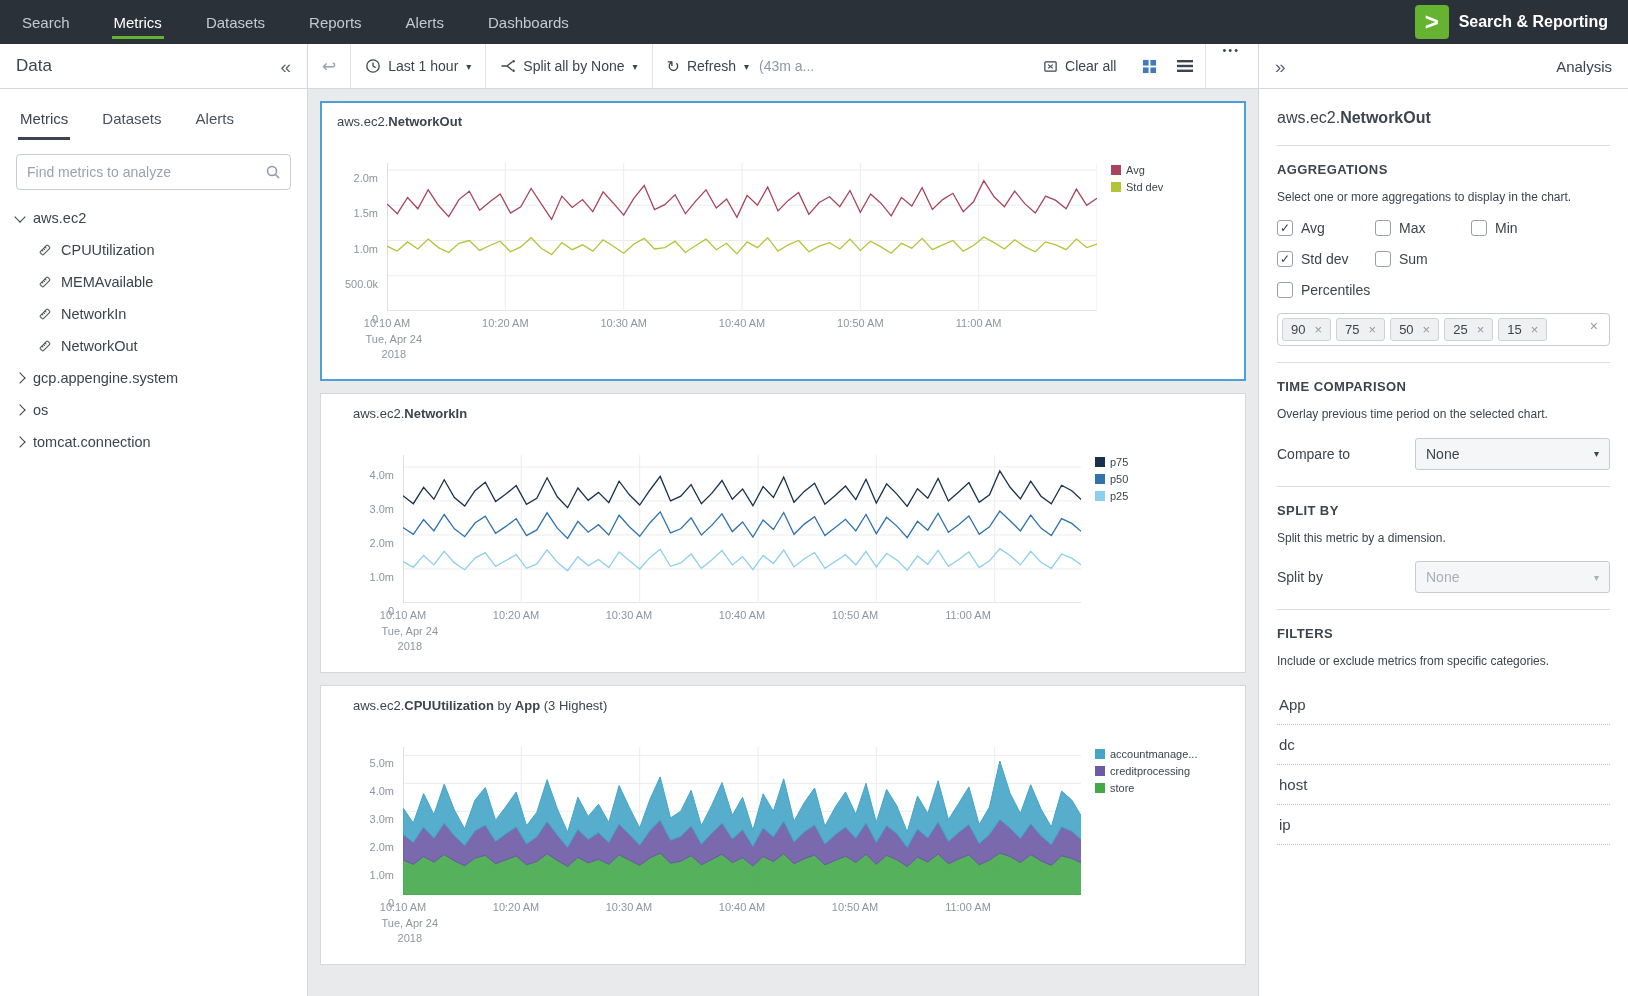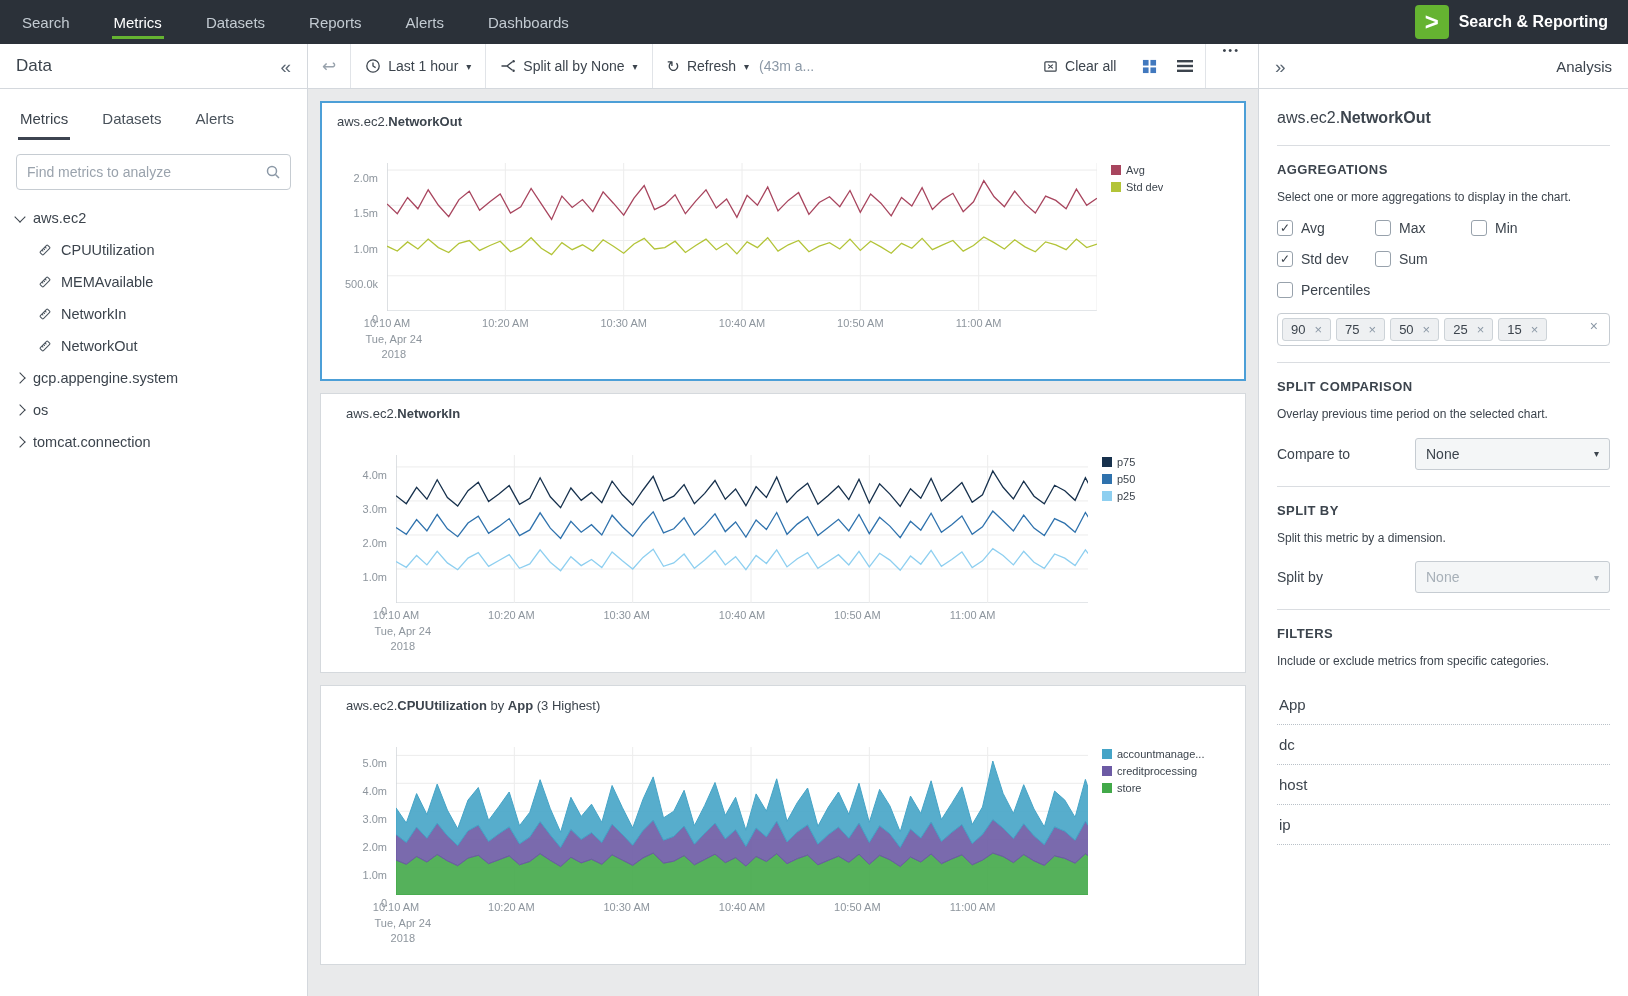--- a/index.html
+++ b/index.html
@@ -56,21 +56,21 @@
   .caret{font-size:10px;color:var(--ink);margin-left:1px;}
   .undo{font-size:17px;color:#98a2ac;}
   .refresh-ic{font-size:16px;color:var(--ink);}
   .ago{color:var(--muted);margin-left:3px;}
   .tb-right{margin-left:auto;display:flex;height:100%;gap:4px;padding-right:6px;}
   .view-ic{display:flex;align-items:center;padding:0 8px;cursor:pointer;}
   .more{letter-spacing:2px;font-size:11px;padding:0 12px;cursor:pointer;color:var(--ink);}
 
   
   .charts{flex:1;padding:12px;display:flex;flex-direction:column;gap:12px;overflow:hidden;}
-  .chart-card{background:#fff;border:1px solid #d5d9dd;height:280px;flex:none;padding:12px 25px;}
+  .chart-card{background:#fff;border:1px solid #d5d9dd;height:280px;flex:none;padding:12px 32px;}
   .chart-card.selected{border:2px solid var(--selblue);padding:11px 15px;}
   .chart-title{font-size:13px;color:var(--ink);}
   .plot-row{display:flex;align-items:flex-start;margin-top:34px;}
   .y-gutter{width:50px;flex:none;position:relative;height:148px;}
   .y-gutter span{position:absolute;right:9px;font-size:11px;color:#8d959d;white-space:nowrap;margin-top:8px;}
   .plot-main{flex:1;min-width:0;position:relative;}
   .plot-svg{display:block;width:100%;height:148px;}
   .x-labels{position:relative;height:50px;font-size:11px;color:#8d959d;}
   .x-labels .xt{position:absolute;top:6px;transform:translateX(-50%);white-space:nowrap;}
   .xdate{position:absolute;left:0;top:21px;transform:translateX(-38%);text-align:center;line-height:1.35;}
@@ -492,21 +492,21 @@
             </span>
             <span class="pill">
               <span>15</span>
               <span class="x">×</span>
             </span>
             <span class="tag-clear">×</span>
           </div>
       </section>
 
       <section class="section">
-        <div class="sec-heading">SPLIT COMPARISON</div>
+        <div class="sec-heading">TIME COMPARISON</div>
         <div class="sec-desc">Overlay previous time period on the selected chart.</div>
         <div class="select-row">
           <span>Compare to</span>
           <div class="select">
             <span>None</span>
             <span class="caret">▾</span>
           </div>
         </div>
       </section>
 

